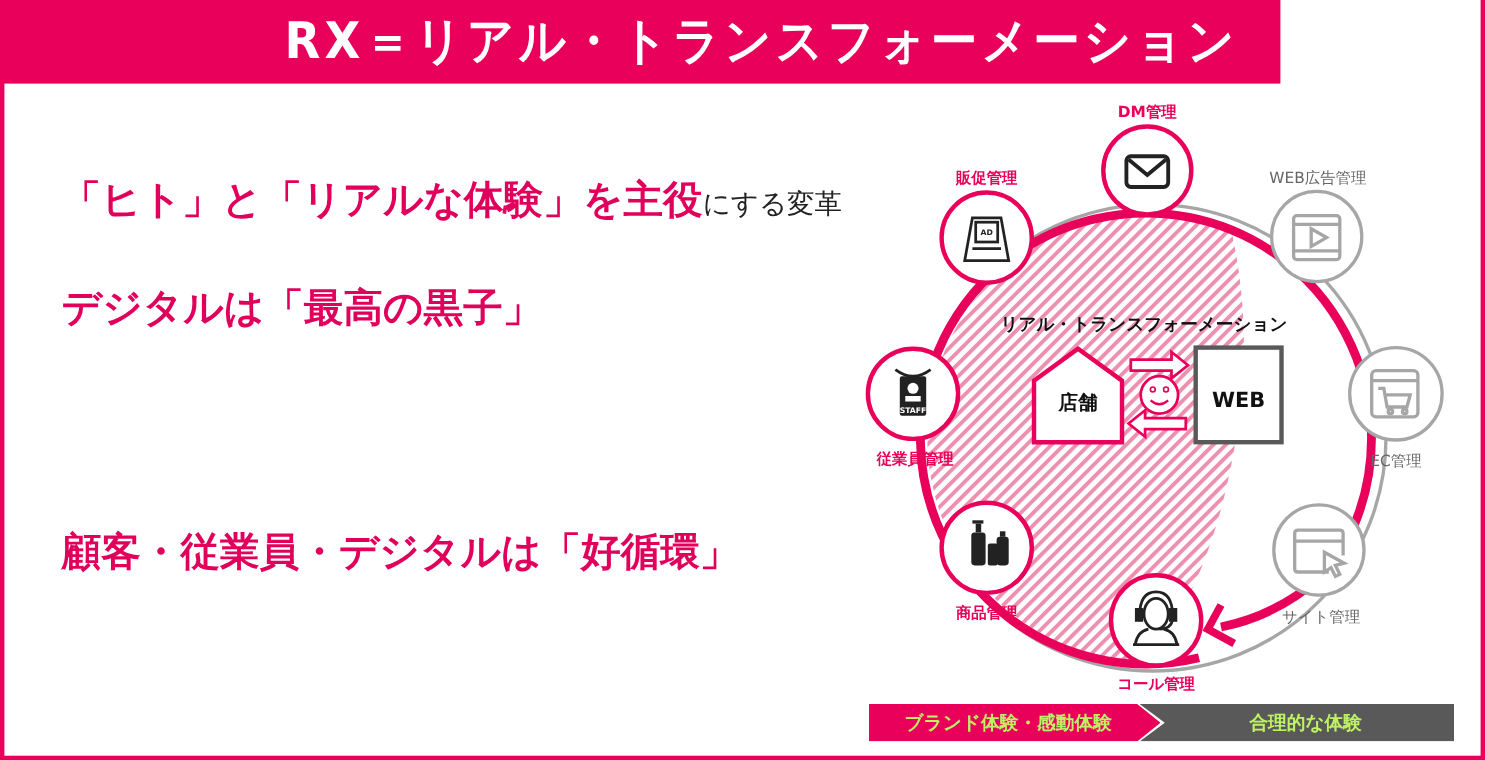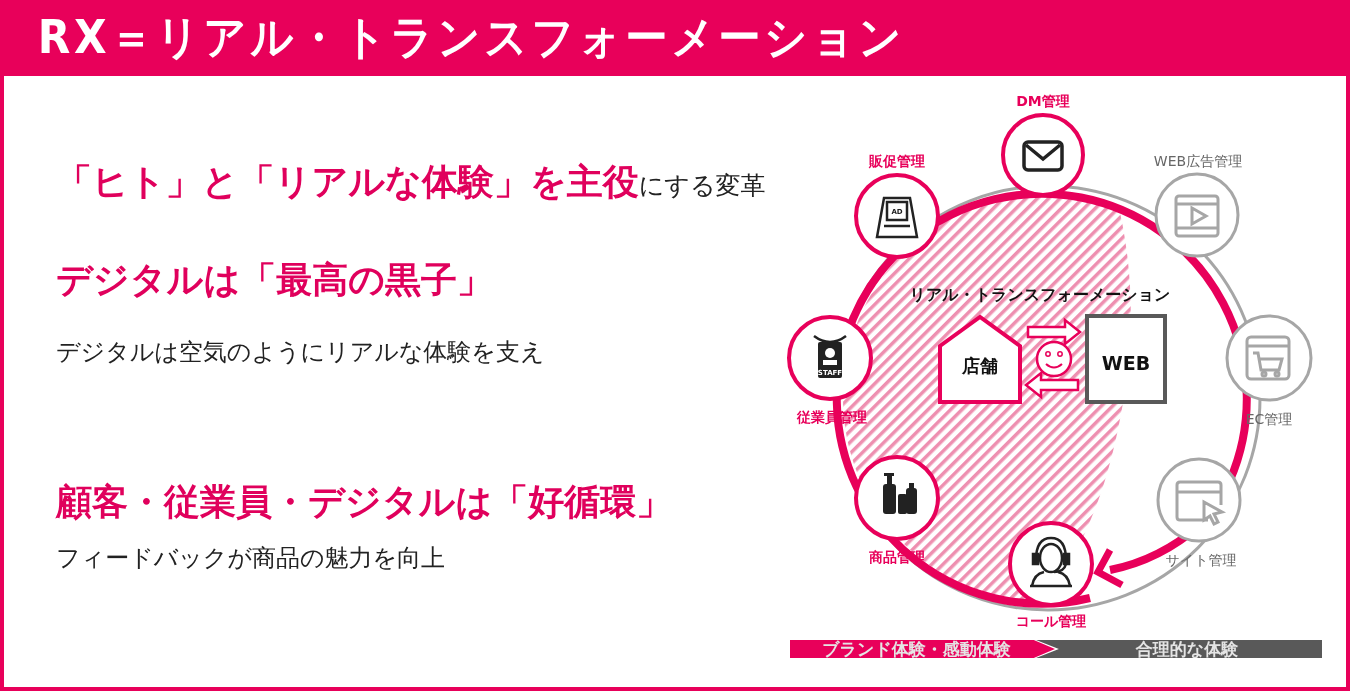--- a/index.html
+++ b/index.html
@@ -1,61 +1,59 @@
 <!DOCTYPE html>
 <html><head>
 <meta charset="utf-8">
 <style>
   html, body { margin:0; padding:0; }
   body { width:1350px; height:691px; position:relative; overflow:hidden; background:#ffffff;
          font-family:"DejaVu Sans", "Liberation Sans", sans-serif; }
   .frame { position:absolute; left:0; top:0; width:1350px; height:691px; box-sizing:border-box;
            border:4px solid #E8005A; border-top:none; }
-  .header { position:absolute; left:0; top:0; width:1350px; height:76px; background:#E8005A;
-            display:flex; align-items:center; justify-content:flex-start; }
+  .header { position:absolute; left:0; top:0; width:1164px; height:76px; background:#E8005A;
+            display:flex; align-items:center; justify-content:flex-end; }
   .header-title { color:#fff; font-size:46px; font-weight:bold; letter-spacing:4px;
                   font-family:"DejaVu Sans", sans-serif; transform:scaleX(0.92); white-space:nowrap; }
   .sec { position:absolute; left:56px; }
   .h { color:#E0005C; font-weight:bold; white-space:nowrap; }
   .h1 { top:158px; font-size:36px; }
   .h1 .small { font-size:25px; color:#222; font-weight:normal; }
   .h2 { top:256px; font-size:36px; }
   .h3 { top:478px; font-size:36px; }
   .body { color:#222; font-size:24px; line-height:45px; white-space:nowrap; font-weight:normal; }
   .b2 { top:330px; }
   .b3 { top:536px; }
   .diagram { position:absolute; left:780px; top:80px; width:560px; height:600px; }
   svg text { font-family:"DejaVu Sans", sans-serif; }
-  .band { position:absolute; top:640px; height:18px; display:flex; align-items:center; justify-content:center;
-          color:#e5e5e5; font-weight:bold; font-size:17px; white-space:nowrap; }
+  .band { position:absolute; top:640px; height:34px; display:flex; align-items:center; justify-content:center;
+          color:#bef264; font-weight:bold; font-size:17px; white-space:nowrap; }
   .band-left { left:790px; width:265px; background:#E8005A;
                clip-path:polygon(0 0, 92% 0, 100% 50%, 92% 100%, 0 100%); padding-right:12px; box-sizing:border-box; }
   .band-right { left:1036px; width:286px; background:#595959;
                 clip-path:polygon(0 0, 100% 0, 100% 100%, 0 100%, 8% 50%); padding-left:16px; box-sizing:border-box; }
 </style>
 </head>
 <body>
 
 <div class="frame"></div>
 <div class="header">
   <div class="header-title">RX＝リアル・トランスフォーメーション</div>
 </div>
 
 <div class="sec h h1">
   <span>「ヒト」と「リアルな体験」を主役</span><span class="small">にする変革</span>
 </div>
 
 <div class="sec h h2">デジタルは「最高の黒子」</div>
 <div class="sec body b2">
-  <div>デジタルは空気のようにリアルな体験を支え</div>
 </div>
 
 <div class="sec h h3">顧客・従業員・デジタルは「好循環」</div>
 <div class="sec body b3">
-  <div>フィードバックが商品の魅力を向上</div>
 </div>
 
 <div class="diagram">
 <svg width="560" height="600" viewBox="0 0 560 600" xmlns="http://www.w3.org/2000/svg">
   <defs>
     <pattern id="hatch" width="8" height="8" patternUnits="userSpaceOnUse" patternTransform="rotate(45)">
       <rect width="8" height="8" fill="#ffffff"></rect>
       <rect width="3.5" height="8" fill="#EE8FB0"></rect>
     </pattern>
     <clipPath id="circClip">

